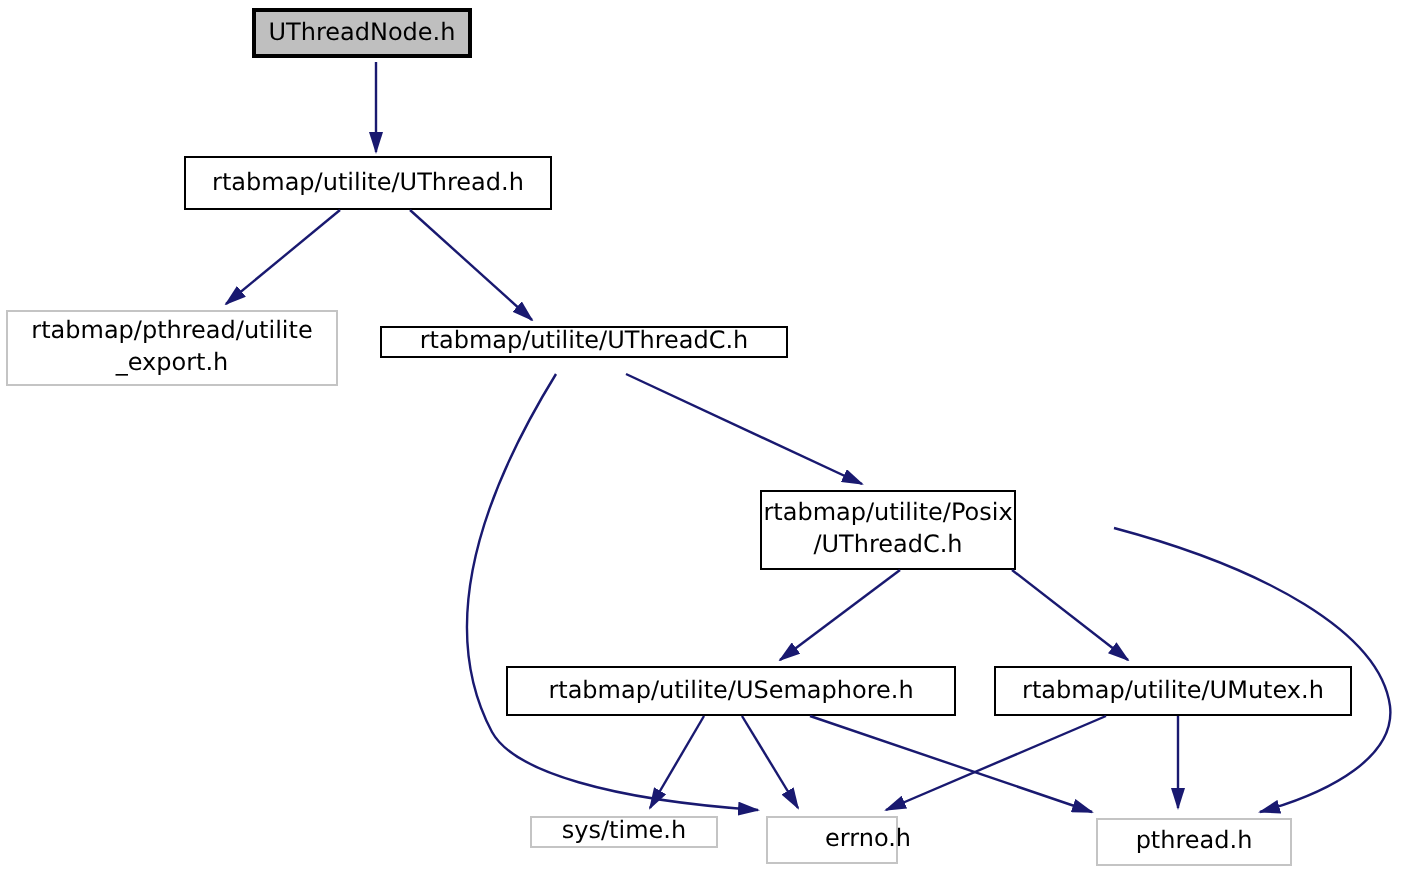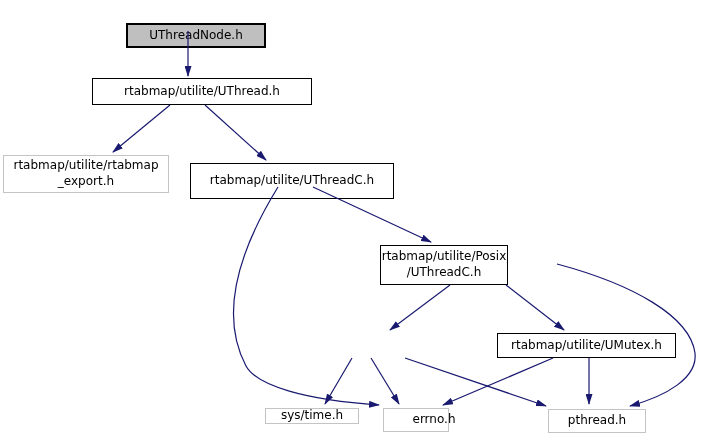--- a/index.html
+++ b/index.html
@@ -66,42 +66,45 @@
     <path class="edge" marker-end="url(#arrow)" d="M 450 285 L 390 330"></path>
     <path class="edge" marker-end="url(#arrow)" d="M 506 285 L 564 330"></path>
     <path class="edge" marker-end="url(#arrow)" d="M 557 264 C 632 284, 690 316, 695 353 C 698 378, 666 396, 630 406"></path>
     <path class="edge" marker-end="url(#arrow)" d="M 352 358 L 325 404"></path>
     <path class="edge" marker-end="url(#arrow)" d="M 371 358 L 399 404"></path>
     <path class="edge" marker-end="url(#arrow)" d="M 405 358 L 546 406"></path>
     <path class="edge" marker-end="url(#arrow)" d="M 553 358 L 443 405"></path>
     <path class="edge" marker-end="url(#arrow)" d="M 589 358 L 589 404"></path>
   </svg>
 
-  <div class="node current" style="left:126px; top:23px;  width:140px; height:25px;">
+  <div class="node current" style="left:126px; top:4px;  width:110px; height:25px;">
     <span>UThreadNode.h</span>
   </div>
 
-  <div class="node link" style="left:92px;  top:78px;  width:220px; height:27px;">
+  <div class="node link" style="left:92px;  top:78px;  width:184px; height:27px;">
     <span>rtabmap/utilite/UThread.h</span>
   </div>
 
   <div class="node leaf" style="left:3px;   top:155px; width:166px; height:38px;">
-    <span>rtabmap/utilite/rtabmap
+    <span>rtabmap/pthread/utilite
 _export.h</span>
   </div>
 
-  <div class="node link" style="left:190px; top:163px; width:204px; height:36px;">
+  <div class="node link" style="left:190px; top:163px; width:204px; height:16px;">
     <span>rtabmap/utilite/UThreadC.h</span>
   </div>
 
   <div class="node link" style="left:380px; top:245px; width:128px; height:40px;">
     <span>rtabmap/utilite/Posix
 /UThreadC.h</span>
   </div>
 
+  <div class="node link" style="left:253px; top:333px; width:225px; height:25px;">
+    <span>rtabmap/utilite/USemaphore.h</span>
+  </div>
 
   <div class="node link" style="left:497px; top:333px; width:179px; height:25px;">
     <span>rtabmap/utilite/UMutex.h</span>
   </div>
 
   <div class="node leaf" style="left:265px; top:408px; width:94px;  height:16px;">
     <span>sys/time.h</span>
   </div>
 
   <div class="node leaf" style="left:383px; top:408px; width:66px;  height:24px;padding-left:36px;">

